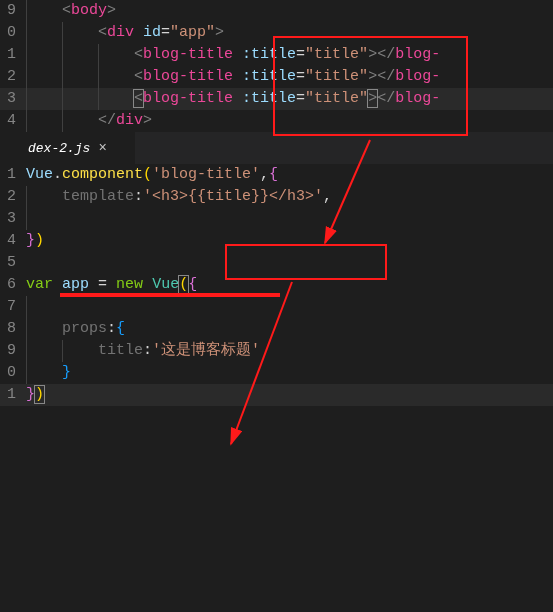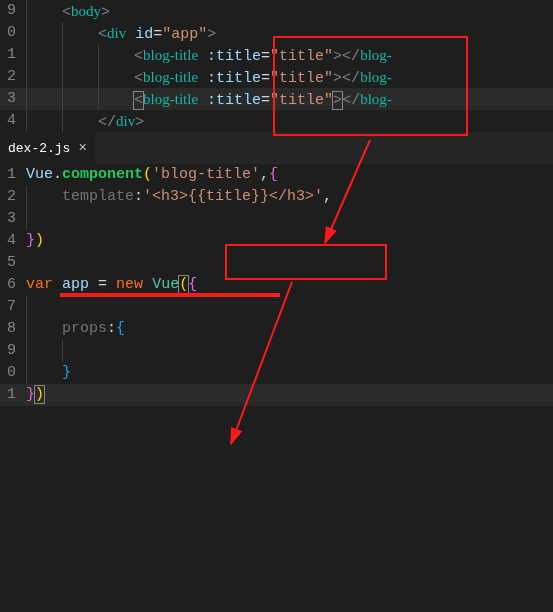--- a/index.html
+++ b/index.html
@@ -43,39 +43,40 @@
     }
     .tab-bar {
       background: #252526;
       height: 32px;
       display: flex;
       align-items: stretch;
     }
     .tab {
       background: #1e1e1e;
       color: #ffffff;
-      padding: 0 8px;
+      padding: 0 28px;
       display: flex;
       align-items: center;
       gap: 8px;
       font-size: 13px;
+      font-style: italic;
     }
     .tab-close {
       color: #c5c5c5;
       font-size: 14px;
     }
     
     .c-tag { color: #808080; }
-    .c-elem { color: #14b8a6; font-family: Liberation Serif, serif; }
+    .c-elem { color: #ec4899; }
     .c-attr { color: #9cdcfe; }
     .c-str { color: #ce9178; }
     .c-pun { color: #d4d4d4; }
-    .c-kw { color: #f97316; }
+    .c-kw { color: #84cc16; }
     .c-var { color: #9cdcfe; }
-    .c-func { color: #22c55e; font-weight: bold; }
+    .c-func { color: #fde047; }
     .c-class { color: #4ec9b0; }
     .c-brace-y { color: #ffd700; }
     .c-brace-p { color: #da70d6; }
     .c-brace-b { color: #179fff; }
     .c-prop { color: #737373; }
     .line-hl { background: #2a2a2a; }
     .bracket-match {
       border: 1px solid #888;
       margin: -1px;
     }
@@ -118,21 +119,21 @@
 
 <div class="editor-pane" id="bottom-pane">
     <div class="line"><div class="gutter">1</div><div class="code"><span><span class="c-var">Vue</span><span class="c-pun">.</span><span class="c-func">component</span><span class="c-brace-y">(</span><span class="c-str">'blog-title'</span><span class="c-pun">,</span><span class="c-brace-p">{</span></span></div></div>
     <div class="line"><div class="gutter">2</div><div class="code"><span class="indent-guide" style="left: 0px;"></span><span>&nbsp;&nbsp;&nbsp;&nbsp;<span class="c-prop">template</span><span class="c-pun">:</span><span class="c-str">'&lt;h3&gt;{{title}}&lt;/h3&gt;'</span><span class="c-pun">,</span></span></div></div>
     <div class="line"><div class="gutter">3</div><div class="code"><span class="indent-guide" style="left: 0px;"></span></div></div>
     <div class="line"><div class="gutter">4</div><div class="code"><span><span class="c-brace-p">}</span><span class="c-brace-y">)</span></span></div></div>
     <div class="line"><div class="gutter">5</div><div class="code"><span></span></div></div>
     <div class="line"><div class="gutter">6</div><div class="code"><span><span class="c-kw">var</span> <span class="c-var">app</span> <span class="c-pun">=</span> <span class="c-kw">new</span> <span class="c-class">Vue</span><span class="c-brace-y bracket-match">(</span><span class="c-brace-p">{</span></span></div></div>
     <div class="line"><div class="gutter">7</div><div class="code"><span class="indent-guide" style="left: 0px;"></span></div></div>
     <div class="line"><div class="gutter">8</div><div class="code"><span class="indent-guide" style="left: 0px;"></span><span>&nbsp;&nbsp;&nbsp;&nbsp;<span class="c-prop">props</span><span class="c-pun">:</span><span class="c-brace-b">{</span></span></div></div>
-    <div class="line"><div class="gutter">9</div><div class="code"><span class="indent-guide" style="left: 0px;"></span><span class="indent-guide" style="left: 36px;"></span></div></div>
+    <div class="line"><div class="gutter">9</div><div class="code"><span class="indent-guide" style="left: 0px;"></span><span class="indent-guide" style="left: 36px;"></span><span>&nbsp;&nbsp;&nbsp;&nbsp;&nbsp;&nbsp;&nbsp;&nbsp;<span class="c-prop">title</span><span class="c-pun">:</span><span class="c-str">'这是博客标题'</span></span></div></div>
     <div class="line"><div class="gutter">0</div><div class="code"><span class="indent-guide" style="left: 0px;"></span><span>&nbsp;&nbsp;&nbsp;&nbsp;<span class="c-brace-b">}</span></span></div></div>
     <div class="line line-hl"><div class="gutter">1</div><div class="code"><span><span class="c-brace-p">}</span><span class="c-brace-y bracket-match">)</span></span></div></div>
   </div>
 
 <div class="anno-box" id="anno-box-top" style="left: 273px; top: 36px; width: 195px; height: 100px;"></div>
 <div class="anno-box" id="anno-box-mid" style="left: 225px; top: 244px; width: 162px; height: 36px;"></div>
 <div class="anno-dbl" id="anno-dbl" style="left: 60px; top: 293px; width: 220px;"></div>
 
 <svg class="anno-arrow" id="arrow1" style="left:0;top:0;width:553px;height:612px">
   <defs>

